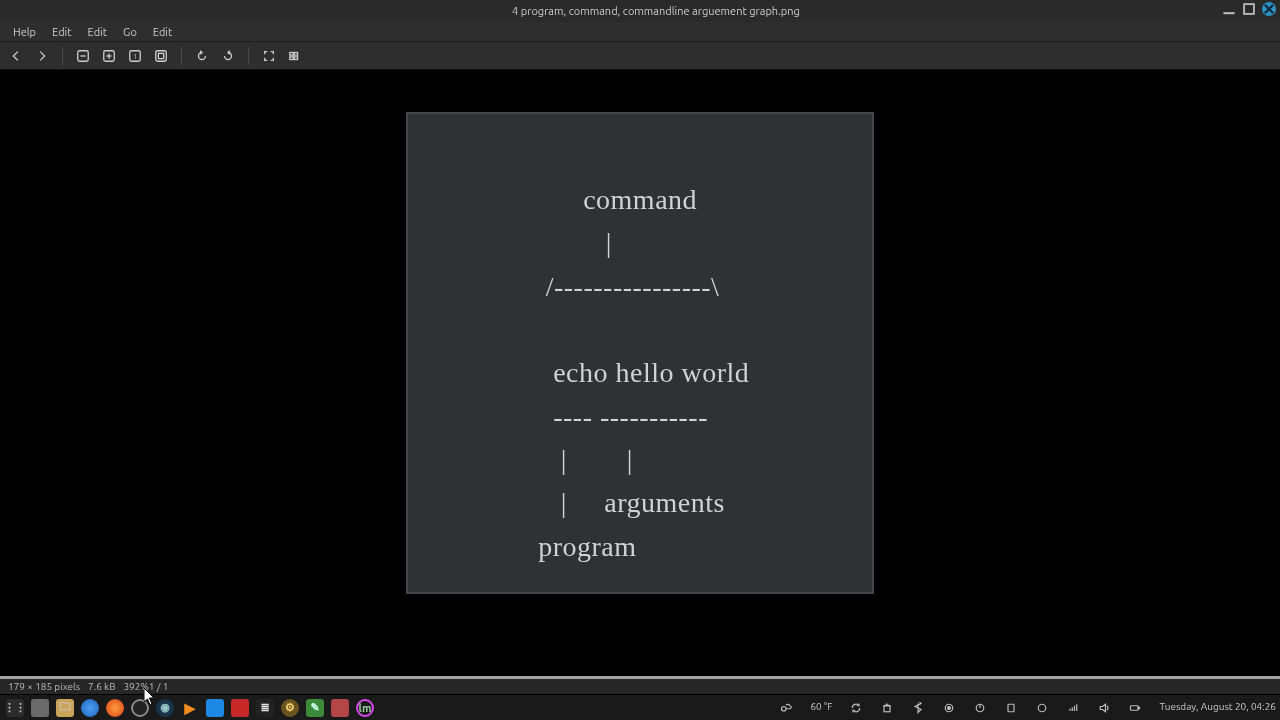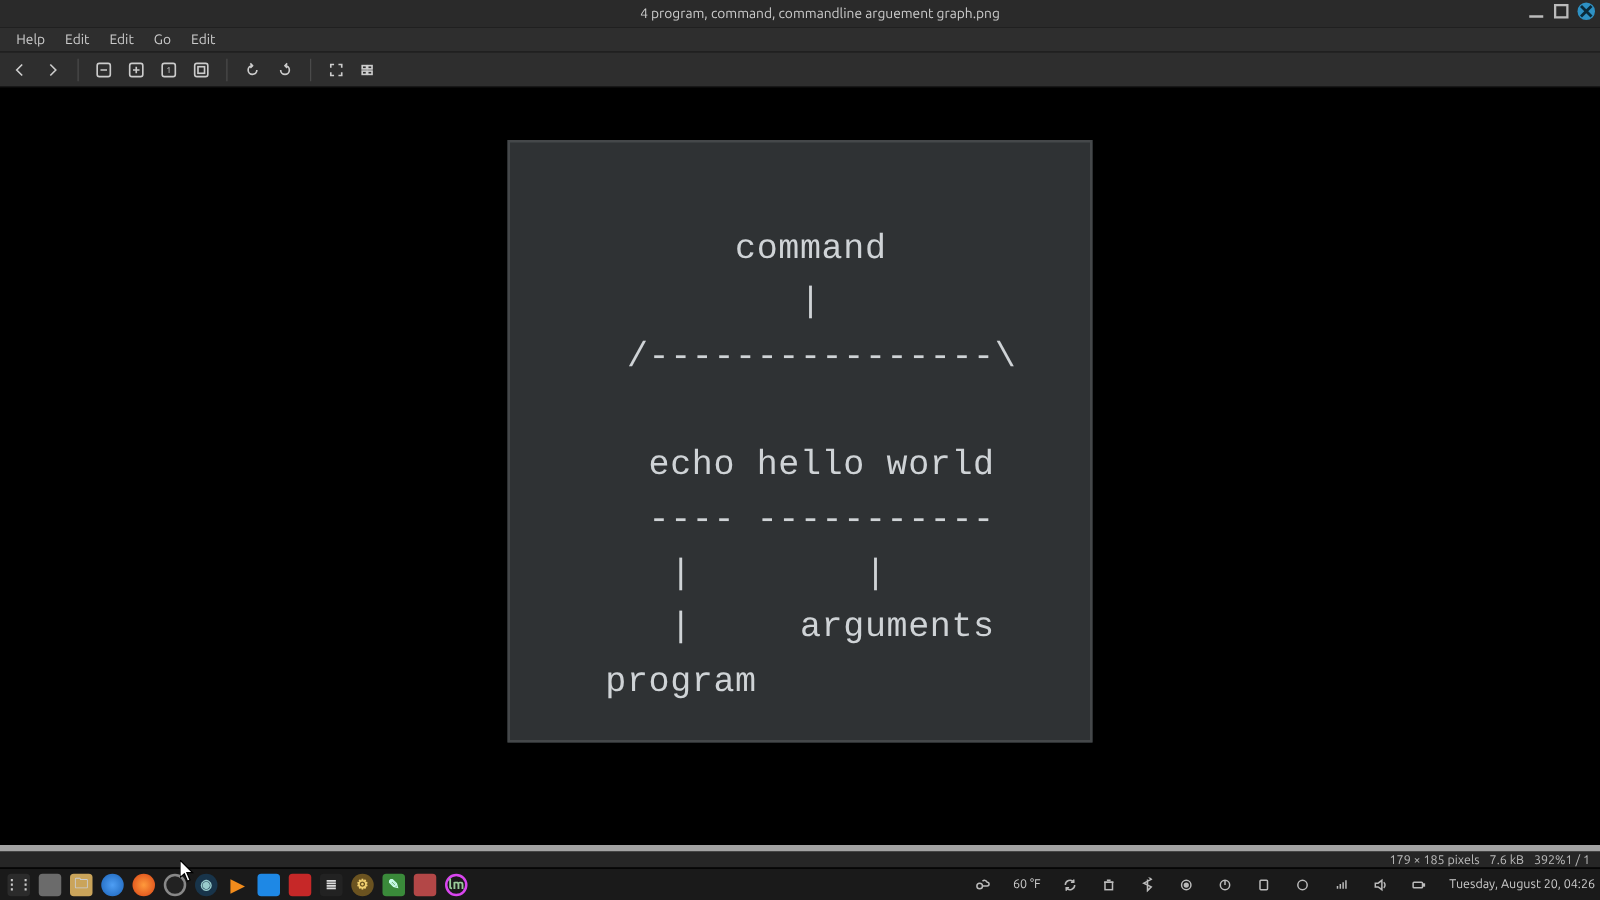--- a/index.html
+++ b/index.html
@@ -41,32 +41,32 @@
   
   .viewport {
     flex: 1; background: #000; display: flex; align-items: center; justify-content: center;
   }
   .image-canvas {
     width: 468px; height: 482px; background: #2f3234;
     border: 2px solid #45484a; position: relative;
     display: flex; align-items: center; justify-content: center;
   }
   .image-canvas pre {
-    font-family: Liberation Mono, monospace;
+    font-family: Liberation Serif, serif;
     font-size: 28px; line-height: 1.55; color: #cfd3d6;
     white-space: pre; letter-spacing: 0.5px;
     filter: blur(0.4px);
     margin-top: 40px;
   }
 
   
   .statusbar {
     height: 18px; background: #262626; display: flex; align-items: center;
-    justify-content: flex-end; padding: 0 8px; font-size: 10px; color: #bbb;
-    border-top: 5px solid #a3a3a3;
+    justify-content: flex-start; padding: 0 8px; font-size: 10px; color: #bbb;
+    border-top: 3px solid #a3a3a3;
     margin-top: 40px;
   }
   .statusbar .left { display: flex; gap: 8px; }
 
   
   .panel {
     height: 26px; background: #1a1a1a; display: flex; align-items: center;
     justify-content: space-between; padding: 0 4px; font-size: 10px; color: #ccc;
     border-top: 1px solid #000;
   }

